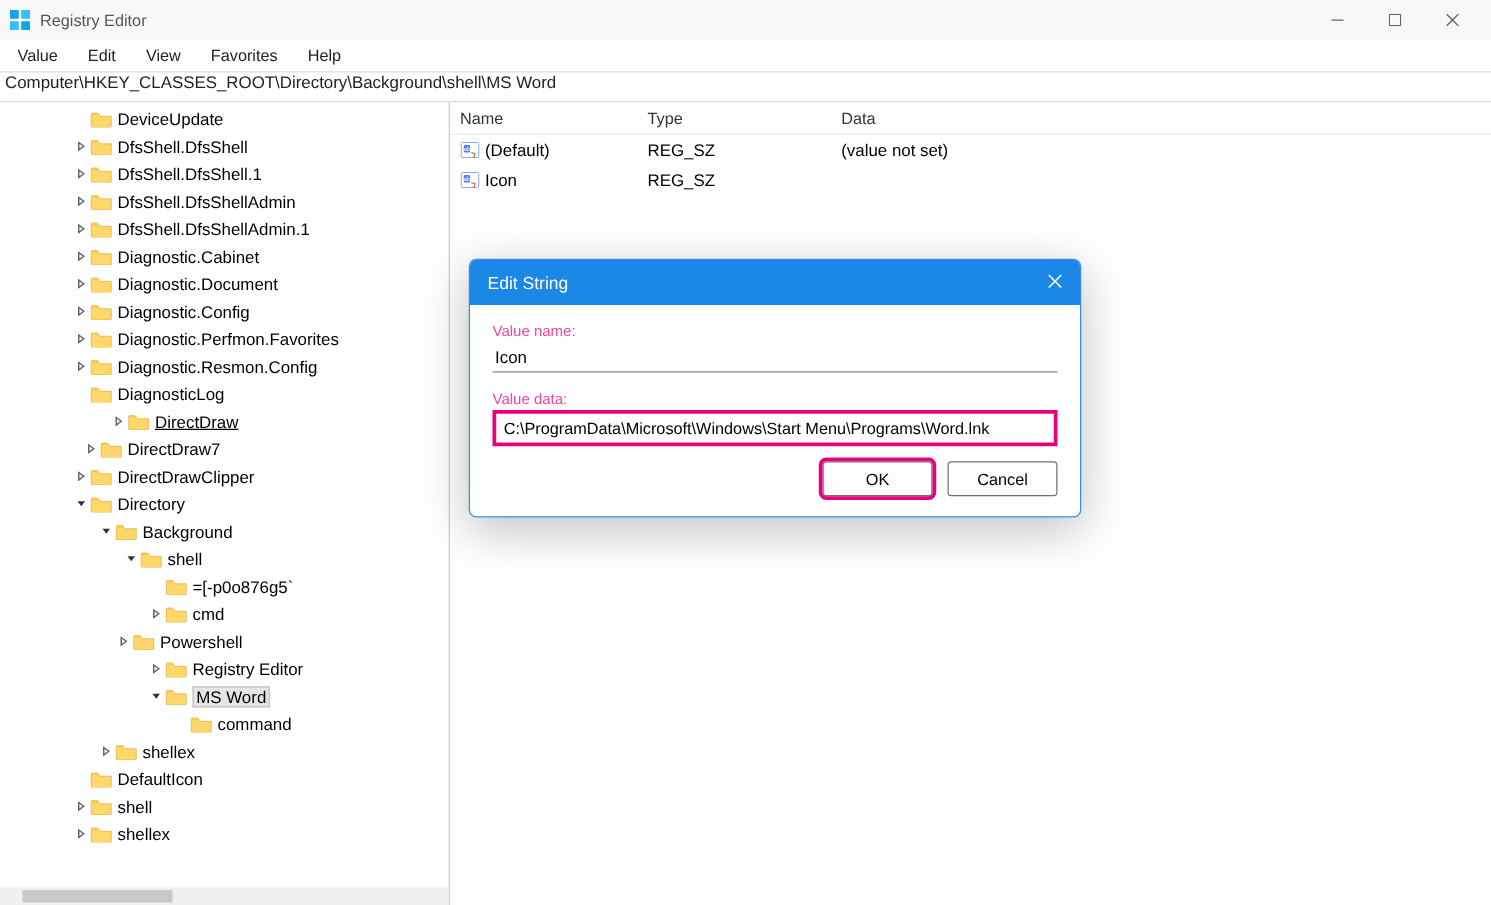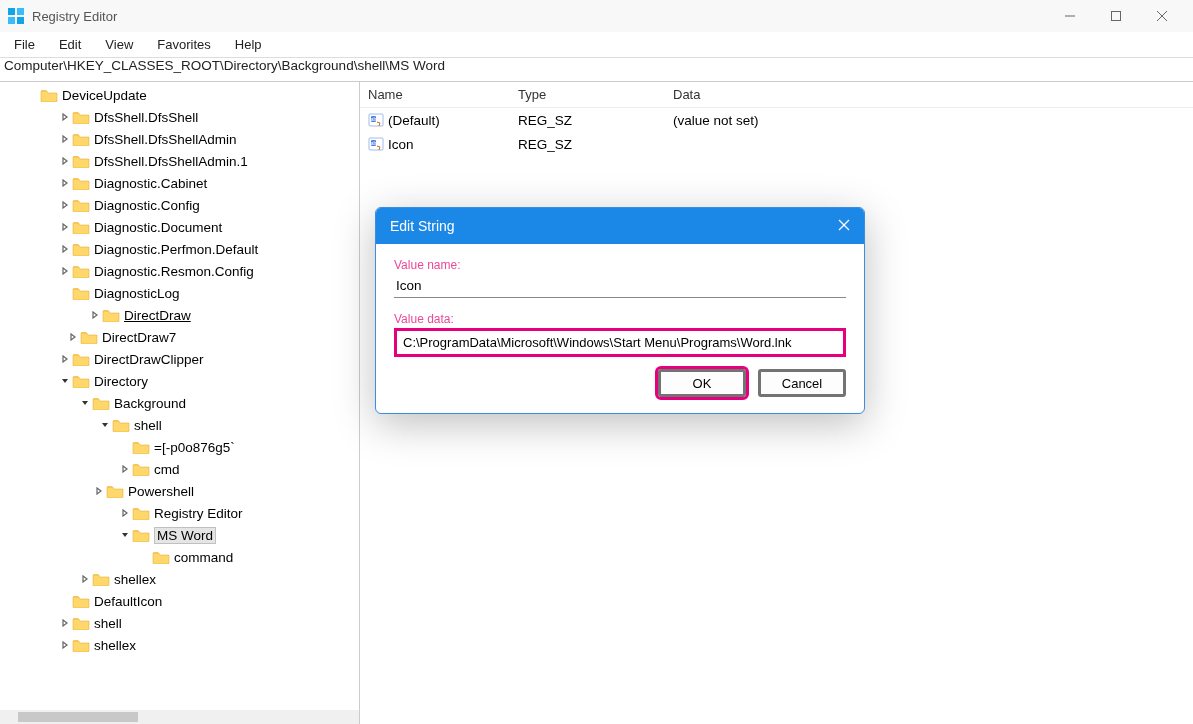--- a/index.html
+++ b/index.html
@@ -195,21 +195,21 @@
     outline: none;
   }
   .dlg-buttons {
     display: flex;
     justify-content: flex-end;
     gap: 12px;
   }
   .dlg-btn {
     width: 88px;
     height: 28px;
-    border: 3px solid #737373;
+    border: 1px solid #737373;
     background: #fdfdfd;
     border-radius: 3px;
     font-size: 13px;
     display: flex;
     align-items: center;
     justify-content: center;
   }
   .dlg-btn.hl {
     outline: 3px solid #e6007e;
   }
@@ -241,35 +241,35 @@
     <div class="btn">
       <svg width="10" height="10">
         <line x1="0" y1="0" x2="10" y2="10" stroke="#666" stroke-width="1"></line>
         <line x1="10" y1="0" x2="0" y2="10" stroke="#666" stroke-width="1"></line>
       </svg>
     </div>
   </div>
 </div>
 
 <div class="menubar">
-  <span>File</span>
+  <span>Value</span>
   <span>Edit</span>
   <span>View</span>
   <span>Favorites</span>
   <span>Help</span>
 </div>
 
 <div class="addrbar">
   <span>Computer\HKEY_CLASSES_ROOT\Directory\Background\shell\MS Word</span>
 </div>
 
 <div class="main">
   <div class="tree-pane">
     <div class="tree-scroll" id="tree-scroll">
-        <div class="tree-item" style="padding-left: 26px;">
+        <div class="tree-item" style="padding-left: 58px;">
           <span class="caret"></span>
           <span class="folder-icon">
             <svg width="18" height="14" viewBox="0 0 18 14">
               <path d="M1 3 h5 l2 2 h9 v8 a1 1 0 0 1 -1 1 H2 a1 1 0 0 1 -1 -1 Z" fill="#ffd76b" stroke="#d9a428" stroke-width="0.5"></path>
               <path d="M1 3 a1 1 0 0 1 1 -1 h4 l2 2 H1 Z" fill="#f7c65a"></path>
             </svg>
           </span>
           <span class="label">DeviceUpdate</span>
         </div>
         <div class="tree-item" style="padding-left: 58px;">
@@ -291,20 +291,34 @@
             <svg width="8" height="8">
               <path d="M2 1 L6 4 L2 7 Z" fill="none" stroke="#666" stroke-width="1.2"></path>
             </svg>
           </span>
           <span class="folder-icon">
             <svg width="18" height="14" viewBox="0 0 18 14">
               <path d="M1 3 h5 l2 2 h9 v8 a1 1 0 0 1 -1 1 H2 a1 1 0 0 1 -1 -1 Z" fill="#ffd76b" stroke="#d9a428" stroke-width="0.5"></path>
               <path d="M1 3 a1 1 0 0 1 1 -1 h4 l2 2 H1 Z" fill="#f7c65a"></path>
             </svg>
           </span>
+          <span class="label">DfsShell.DfsShell.1</span>
+        </div>
+        <div class="tree-item" style="padding-left: 58px;">
+          <span class="caret">
+            <svg width="8" height="8">
+              <path d="M2 1 L6 4 L2 7 Z" fill="none" stroke="#666" stroke-width="1.2"></path>
+            </svg>
+          </span>
+          <span class="folder-icon">
+            <svg width="18" height="14" viewBox="0 0 18 14">
+              <path d="M1 3 h5 l2 2 h9 v8 a1 1 0 0 1 -1 1 H2 a1 1 0 0 1 -1 -1 Z" fill="#ffd76b" stroke="#d9a428" stroke-width="0.5"></path>
+              <path d="M1 3 a1 1 0 0 1 1 -1 h4 l2 2 H1 Z" fill="#f7c65a"></path>
+            </svg>
+          </span>
           <span class="label">DfsShell.DfsShellAdmin</span>
         </div>
         <div class="tree-item" style="padding-left: 58px;">
           <span class="caret">
             <svg width="8" height="8">
               <path d="M2 1 L6 4 L2 7 Z" fill="none" stroke="#666" stroke-width="1.2"></path>
             </svg>
           </span>
           <span class="folder-icon">
             <svg width="18" height="14" viewBox="0 0 18 14">
@@ -333,49 +347,49 @@
             <svg width="8" height="8">
               <path d="M2 1 L6 4 L2 7 Z" fill="none" stroke="#666" stroke-width="1.2"></path>
             </svg>
           </span>
           <span class="folder-icon">
             <svg width="18" height="14" viewBox="0 0 18 14">
               <path d="M1 3 h5 l2 2 h9 v8 a1 1 0 0 1 -1 1 H2 a1 1 0 0 1 -1 -1 Z" fill="#ffd76b" stroke="#d9a428" stroke-width="0.5"></path>
               <path d="M1 3 a1 1 0 0 1 1 -1 h4 l2 2 H1 Z" fill="#f7c65a"></path>
             </svg>
           </span>
+          <span class="label">Diagnostic.Document</span>
+        </div>
+        <div class="tree-item" style="padding-left: 58px;">
+          <span class="caret">
+            <svg width="8" height="8">
+              <path d="M2 1 L6 4 L2 7 Z" fill="none" stroke="#666" stroke-width="1.2"></path>
+            </svg>
+          </span>
+          <span class="folder-icon">
+            <svg width="18" height="14" viewBox="0 0 18 14">
+              <path d="M1 3 h5 l2 2 h9 v8 a1 1 0 0 1 -1 1 H2 a1 1 0 0 1 -1 -1 Z" fill="#ffd76b" stroke="#d9a428" stroke-width="0.5"></path>
+              <path d="M1 3 a1 1 0 0 1 1 -1 h4 l2 2 H1 Z" fill="#f7c65a"></path>
+            </svg>
+          </span>
           <span class="label">Diagnostic.Config</span>
         </div>
         <div class="tree-item" style="padding-left: 58px;">
           <span class="caret">
             <svg width="8" height="8">
               <path d="M2 1 L6 4 L2 7 Z" fill="none" stroke="#666" stroke-width="1.2"></path>
             </svg>
           </span>
           <span class="folder-icon">
             <svg width="18" height="14" viewBox="0 0 18 14">
               <path d="M1 3 h5 l2 2 h9 v8 a1 1 0 0 1 -1 1 H2 a1 1 0 0 1 -1 -1 Z" fill="#ffd76b" stroke="#d9a428" stroke-width="0.5"></path>
               <path d="M1 3 a1 1 0 0 1 1 -1 h4 l2 2 H1 Z" fill="#f7c65a"></path>
             </svg>
           </span>
-          <span class="label">Diagnostic.Document</span>
-        </div>
-        <div class="tree-item" style="padding-left: 58px;">
-          <span class="caret">
-            <svg width="8" height="8">
-              <path d="M2 1 L6 4 L2 7 Z" fill="none" stroke="#666" stroke-width="1.2"></path>
-            </svg>
-          </span>
-          <span class="folder-icon">
-            <svg width="18" height="14" viewBox="0 0 18 14">
-              <path d="M1 3 h5 l2 2 h9 v8 a1 1 0 0 1 -1 1 H2 a1 1 0 0 1 -1 -1 Z" fill="#ffd76b" stroke="#d9a428" stroke-width="0.5"></path>
-              <path d="M1 3 a1 1 0 0 1 1 -1 h4 l2 2 H1 Z" fill="#f7c65a"></path>
-            </svg>
-          </span>
-          <span class="label">Diagnostic.Perfmon.Default</span>
+          <span class="label">Diagnostic.Perfmon.Favorites</span>
         </div>
         <div class="tree-item" style="padding-left: 58px;">
           <span class="caret">
             <svg width="8" height="8">
               <path d="M2 1 L6 4 L2 7 Z" fill="none" stroke="#666" stroke-width="1.2"></path>
             </svg>
           </span>
           <span class="folder-icon">
             <svg width="18" height="14" viewBox="0 0 18 14">
               <path d="M1 3 h5 l2 2 h9 v8 a1 1 0 0 1 -1 1 H2 a1 1 0 0 1 -1 -1 Z" fill="#ffd76b" stroke="#d9a428" stroke-width="0.5"></path>

